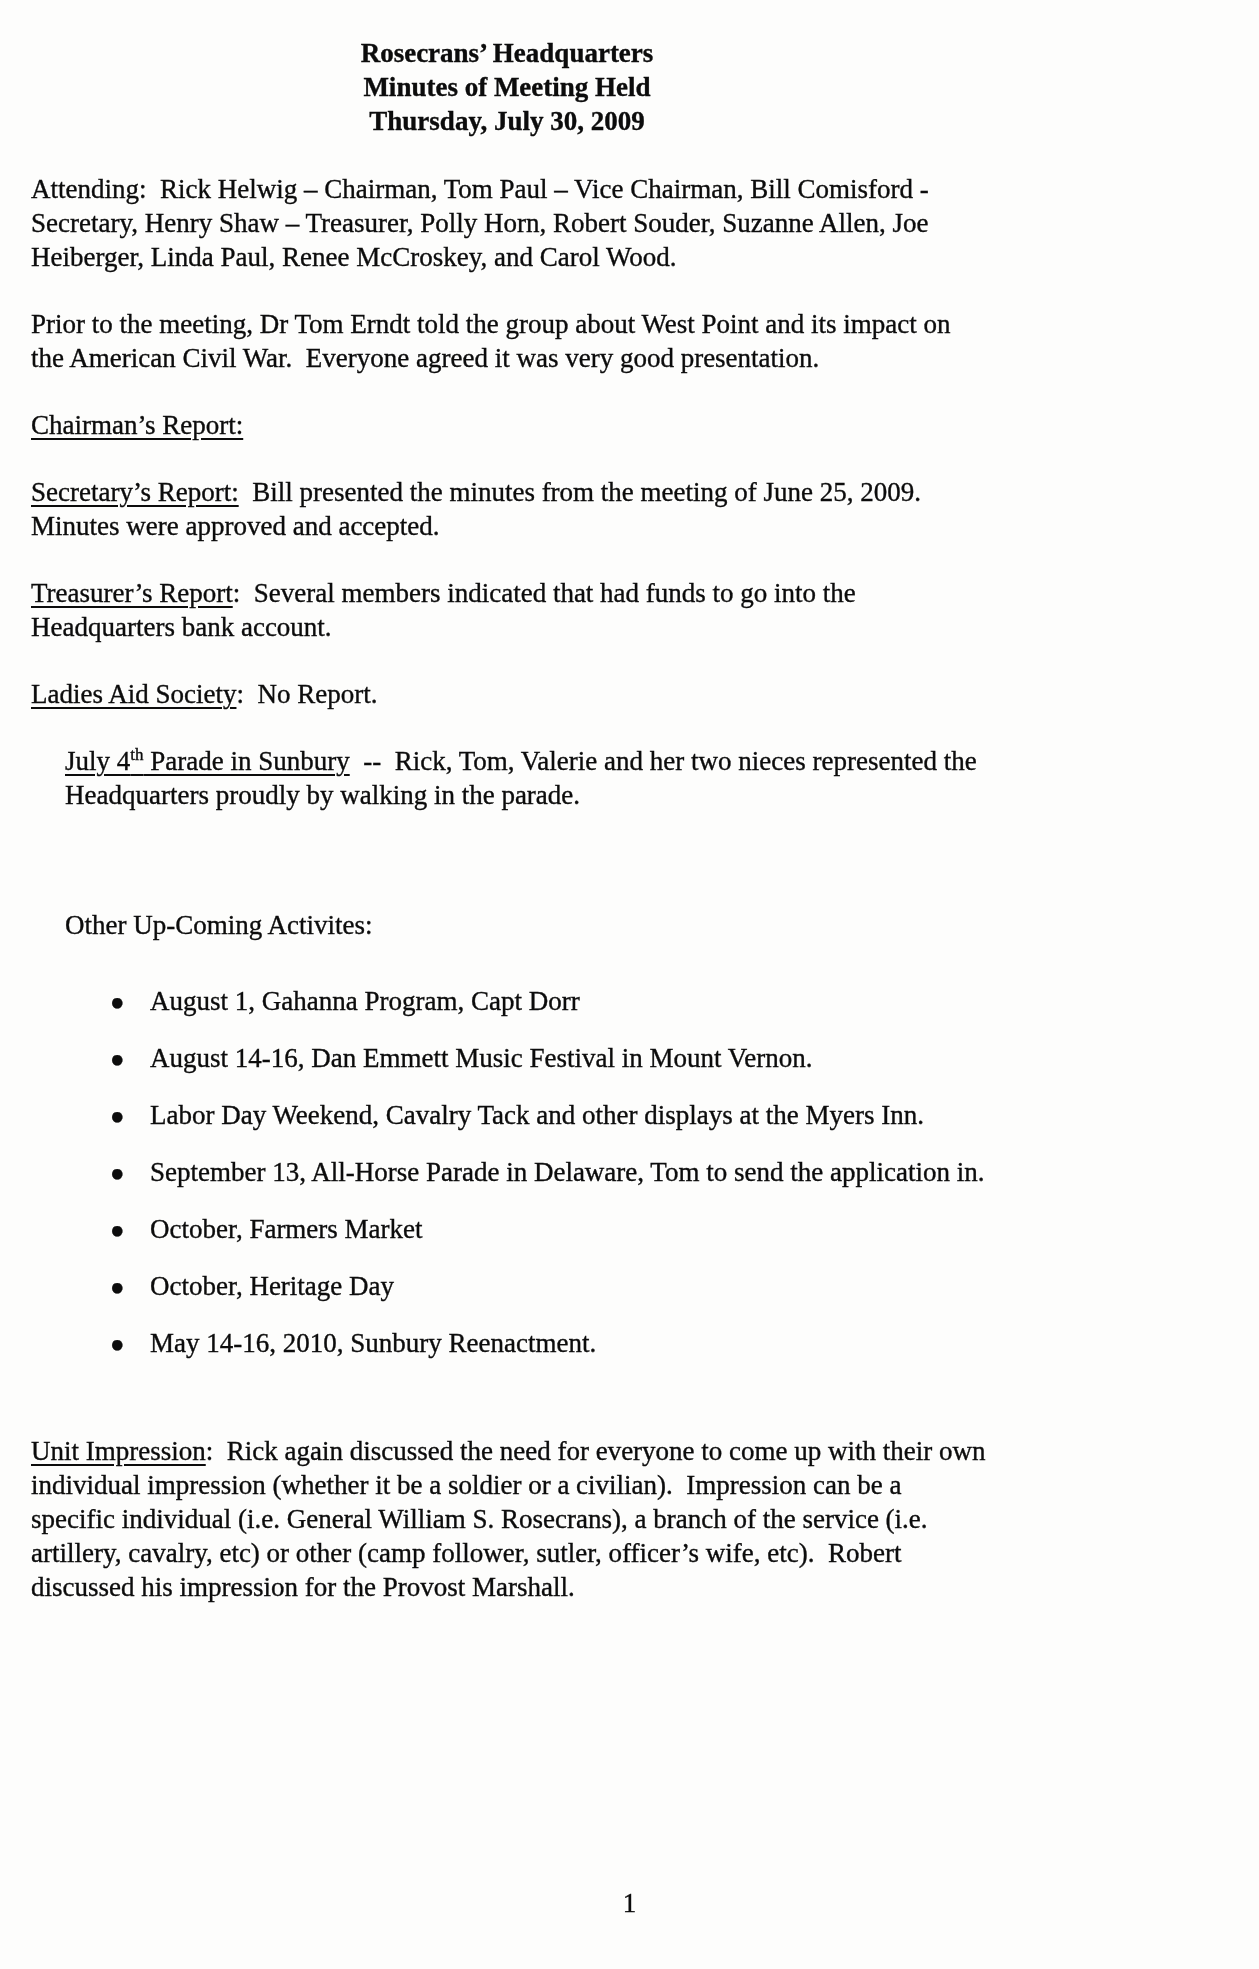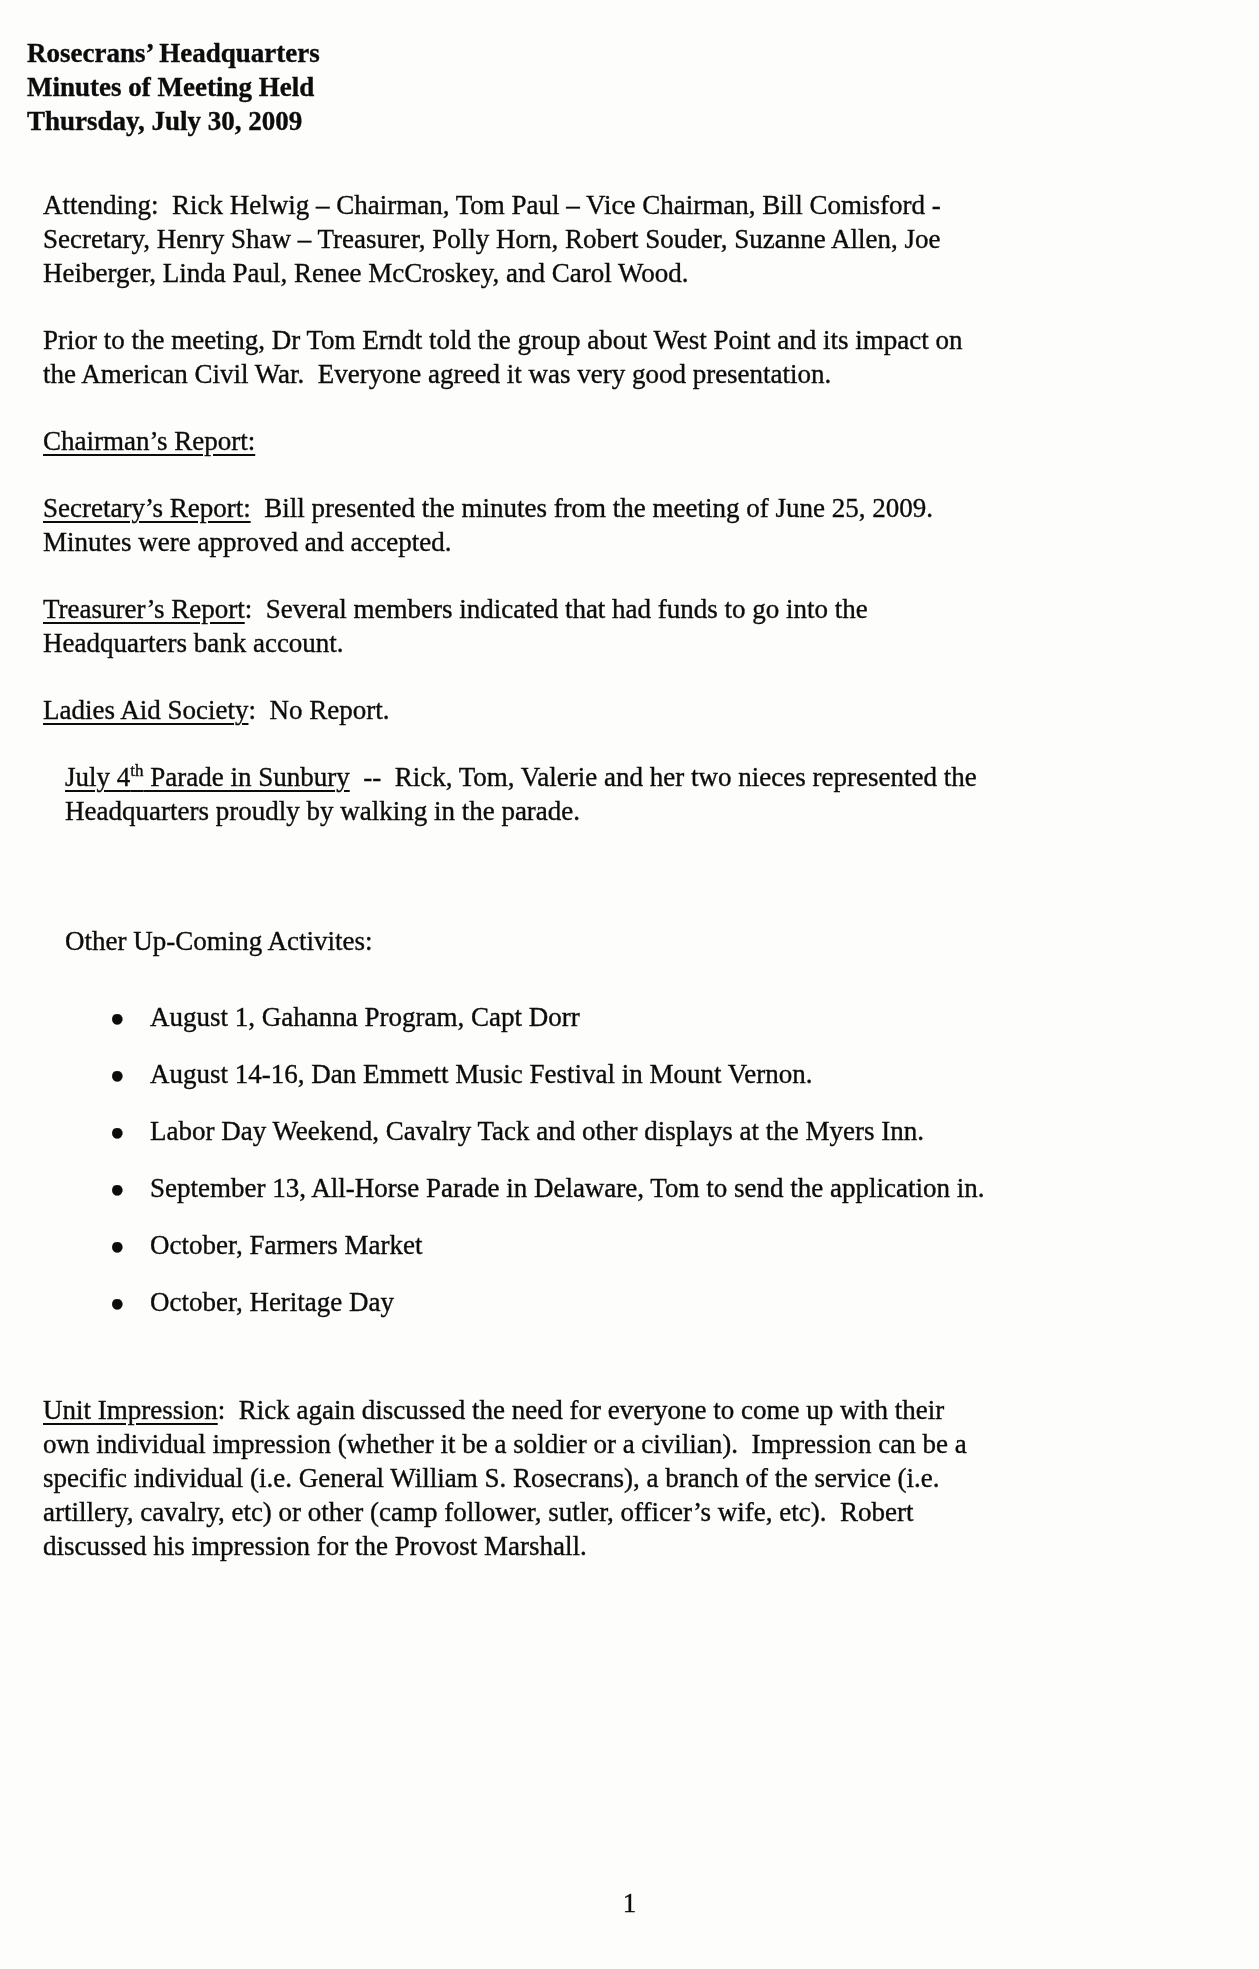--- a/index.html
+++ b/index.html
@@ -11,27 +11,27 @@
     color:#0c0c0c;
     font-family:"Liberation Serif","DejaVu Serif",serif;
     font-size:27px;
     line-height:34px;
     -webkit-text-stroke:0.35px #0c0c0c;
     box-sizing:border-box;
     padding:36px 272px 0 27px;
     overflow:hidden;
   }
   .title{
-    text-align:left;
+    text-align:center;
     font-weight:bold;
-    margin-bottom:50px;
+    margin-bottom:34px;
   }
   .para{
     white-space:pre-wrap;
-    margin:0 0 33px 16px;
+    margin:0 0 33px 4px;
   }
   .u{
     text-decoration:underline;
     text-decoration-thickness:2px;
     text-underline-offset:4px;
   }
   .indent1{margin-left:38px;}
   .gap-big{margin-bottom:0; margin-top:96px;}
   .list{
     list-style:none;
@@ -85,19 +85,20 @@
 
   <div class="para indent1 gap-big"><span>Other Up-Coming Activites:</span></div>
 
   <ul class="list">
     <li><span class="blt">●</span><span>August 1, Gahanna Program, Capt Dorr</span></li>
     <li><span class="blt">●</span><span>August 14-16, Dan Emmett Music Festival in Mount Vernon.</span></li>
     <li><span class="blt">●</span><span>Labor Day Weekend, Cavalry Tack and other displays at the Myers Inn.</span></li>
     <li><span class="blt">●</span><span>September 13, All-Horse Parade in Delaware, Tom to send the application in.</span></li>
     <li><span class="blt">●</span><span>October, Farmers Market</span></li>
     <li><span class="blt">●</span><span>October, Heritage Day</span></li>
+    <li><span class="blt">●</span><span>May 14-16, 2010, Sunbury Reenactment.</span></li>
   </ul>
 
   <div class="para unit"><span class="u">Unit Impression</span><span>:  </span><span>Rick again discussed the need for everyone to come up with their own individual impression (whether it be a soldier or a civilian).  Impression can be a specific individual (i.e. General William S. Rosecrans), a branch of the service (i.e. artillery, cavalry, etc) or other (camp follower, sutler, officer’s wife, etc).  Robert discussed his impression for the Provost Marshall.</span></div>
 
   <div class="pagenum">1</div>
 
 </div>
 
 </body></html>

